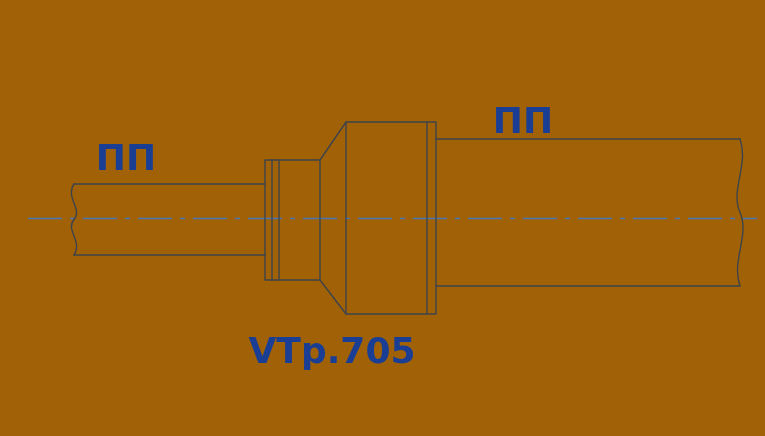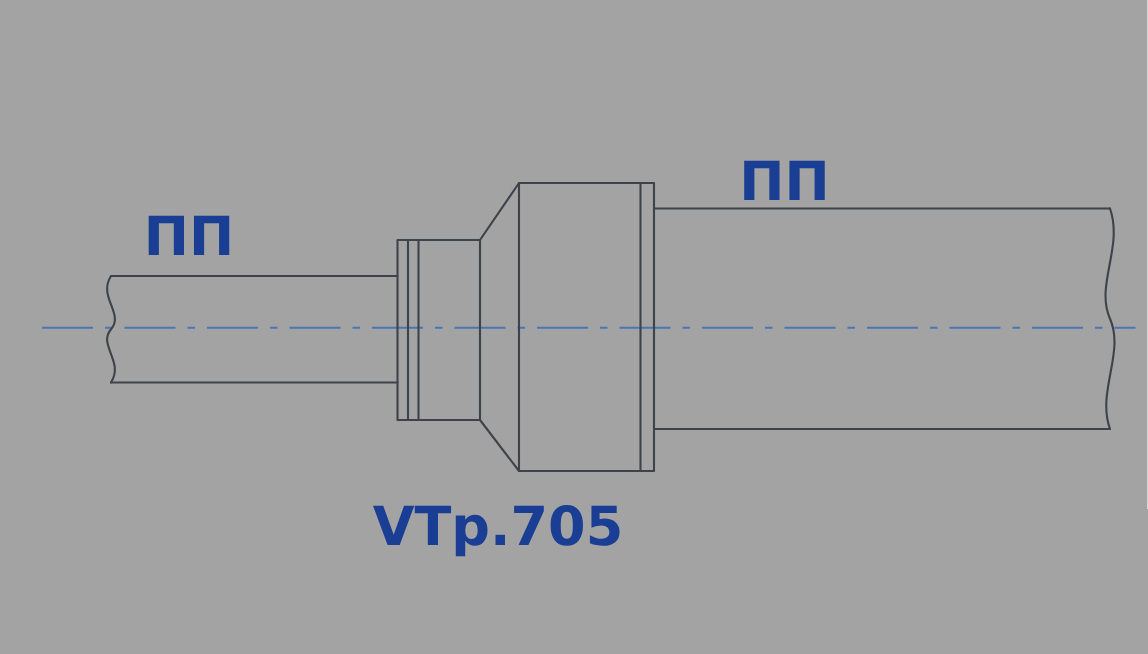--- a/index.html
+++ b/index.html
@@ -8,21 +8,21 @@
     background: #ffffff;
     width: 765px;
     height: 436px;
     overflow: hidden;
     font-family: "DejaVu Sans", sans-serif;
   }
   .stage {
     position: relative;
     width: 765px;
     height: 436px;
-    background: #a3a3a3;
+    background: #a16207;
   }
   svg {
     display: block;
   }
   text {
     font-family: "DejaVu Sans", "Liberation Sans", sans-serif;
     font-weight: bold;
   }
 </style>
 </head>

